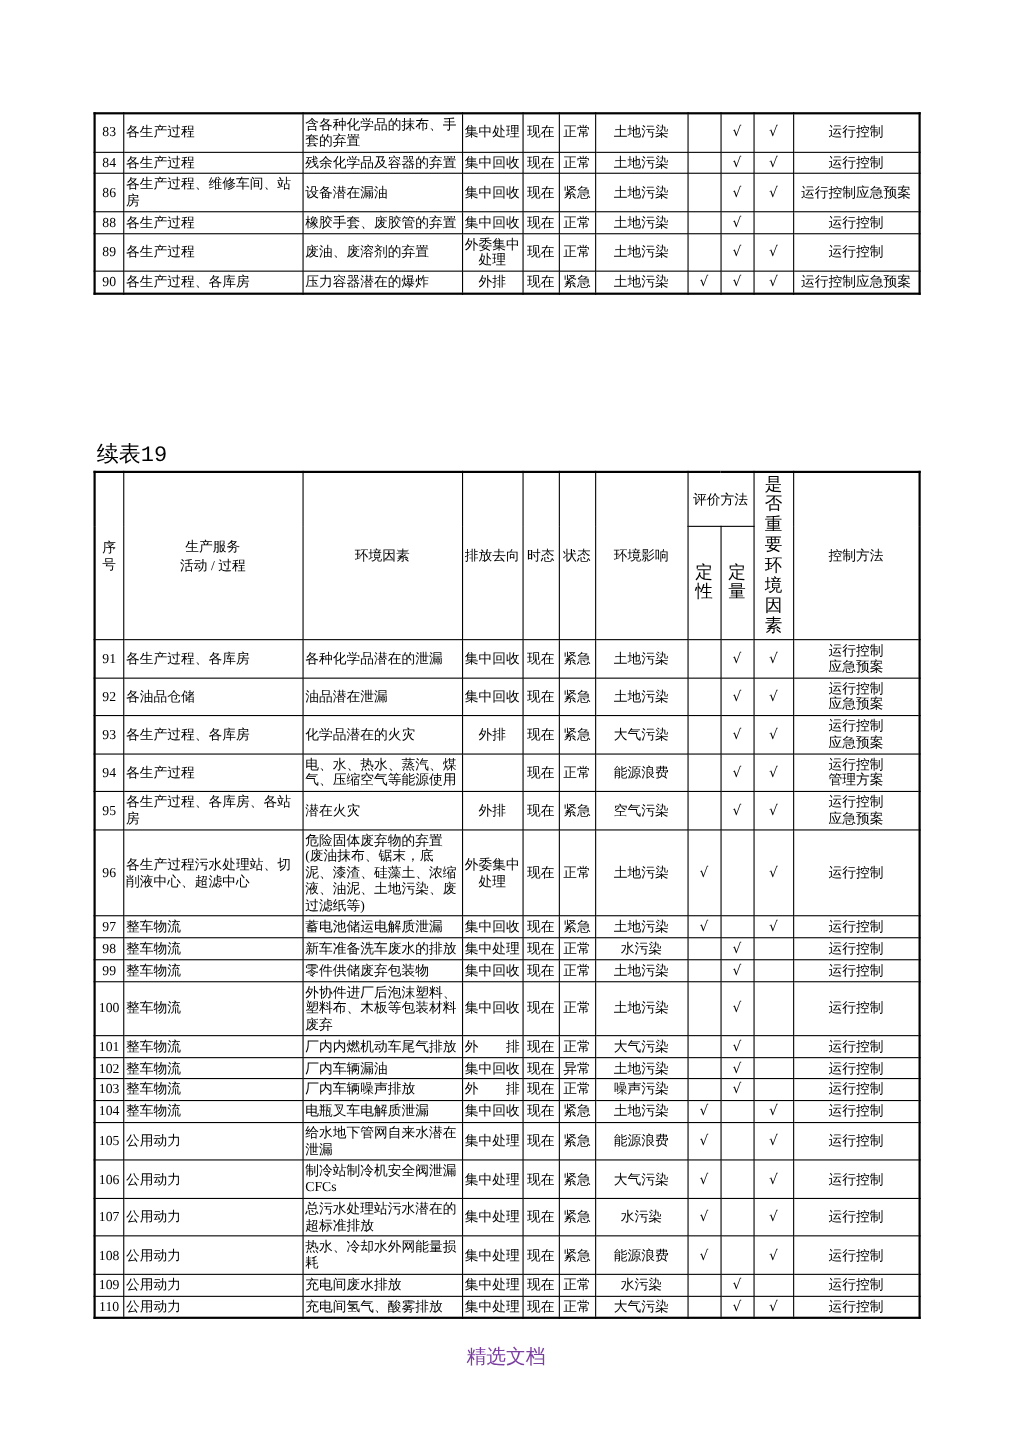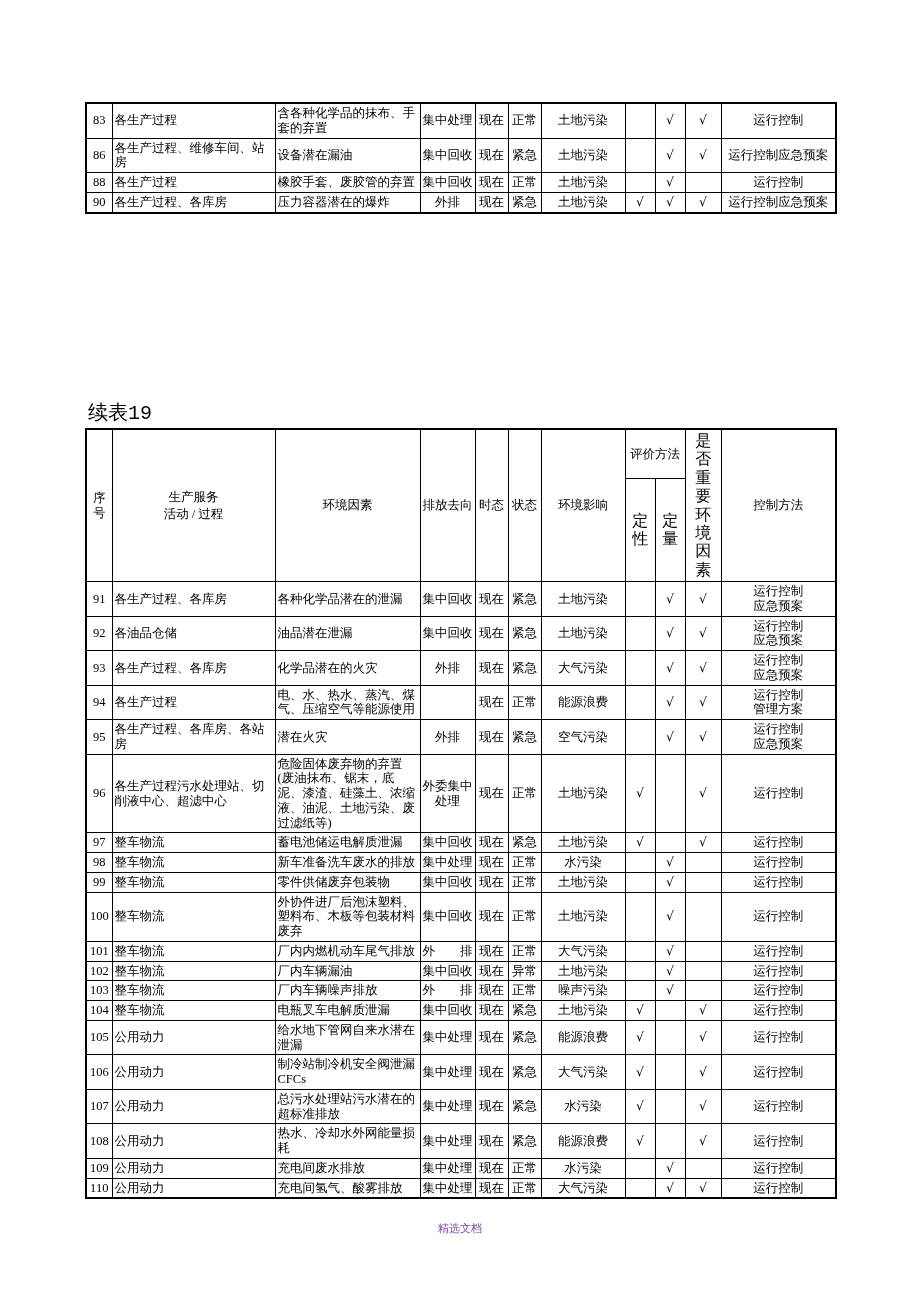--- a/index.html
+++ b/index.html
@@ -81,21 +81,21 @@
     left: 88px;
     top: 383px;
     font-size: 20px;
     font-family: Liberation Mono, monospace;
   }
   .footer-note {
     position: absolute;
     width: 920px;
     text-align: center;
     top: 1205px;
-    font-size: 11px;
+    font-size: 18px;
     color: #7b3fa0;
     font-family: "Liberation Serif", serif;
   }
 </style>
 </head>
 <body>
 
 <div class="page">
 
   <div class="tbl-wrap" id="table-1-wrap">
@@ -121,20 +121,33 @@
             <td class="ct">集中处理</td>
             <td class="ct">现在</td>
             <td class="ct">正常</td>
             <td class="ct">土地污染</td>
             <td class="chk"></td>
             <td class="chk">√</td>
             <td class="chk">√</td>
             <td class="ct">运行控制</td>
           </tr>
           <tr>
+            <td class="ct">84</td>
+            <td class="lt">各生产过程</td>
+            <td class="lt">残余化学品及容器的弃置</td>
+            <td class="ct">集中回收</td>
+            <td class="ct">现在</td>
+            <td class="ct">正常</td>
+            <td class="ct">土地污染</td>
+            <td class="chk"></td>
+            <td class="chk">√</td>
+            <td class="chk">√</td>
+            <td class="ct">运行控制</td>
+          </tr>
+          <tr>
             <td class="ct">86</td>
             <td class="lt">各生产过程、维修车间、站房</td>
             <td class="lt">设备潜在漏油</td>
             <td class="ct">集中回收</td>
             <td class="ct">现在</td>
             <td class="ct">紧急</td>
             <td class="ct">土地污染</td>
             <td class="chk"></td>
             <td class="chk">√</td>
             <td class="chk">√</td>
@@ -144,20 +157,33 @@
             <td class="ct">88</td>
             <td class="lt">各生产过程</td>
             <td class="lt">橡胶手套、废胶管的弃置</td>
             <td class="ct">集中回收</td>
             <td class="ct">现在</td>
             <td class="ct">正常</td>
             <td class="ct">土地污染</td>
             <td class="chk"></td>
             <td class="chk">√</td>
             <td class="chk"></td>
+            <td class="ct">运行控制</td>
+          </tr>
+          <tr>
+            <td class="ct">89</td>
+            <td class="lt">各生产过程</td>
+            <td class="lt">废油、废溶剂的弃置</td>
+            <td class="ct">外委集中处理</td>
+            <td class="ct">现在</td>
+            <td class="ct">正常</td>
+            <td class="ct">土地污染</td>
+            <td class="chk"></td>
+            <td class="chk">√</td>
+            <td class="chk">√</td>
             <td class="ct">运行控制</td>
           </tr>
           <tr>
             <td class="ct">90</td>
             <td class="lt">各生产过程、各库房</td>
             <td class="lt">压力容器潜在的爆炸</td>
             <td class="ct">外排</td>
             <td class="ct">现在</td>
             <td class="ct">紧急</td>
             <td class="ct">土地污染</td>

